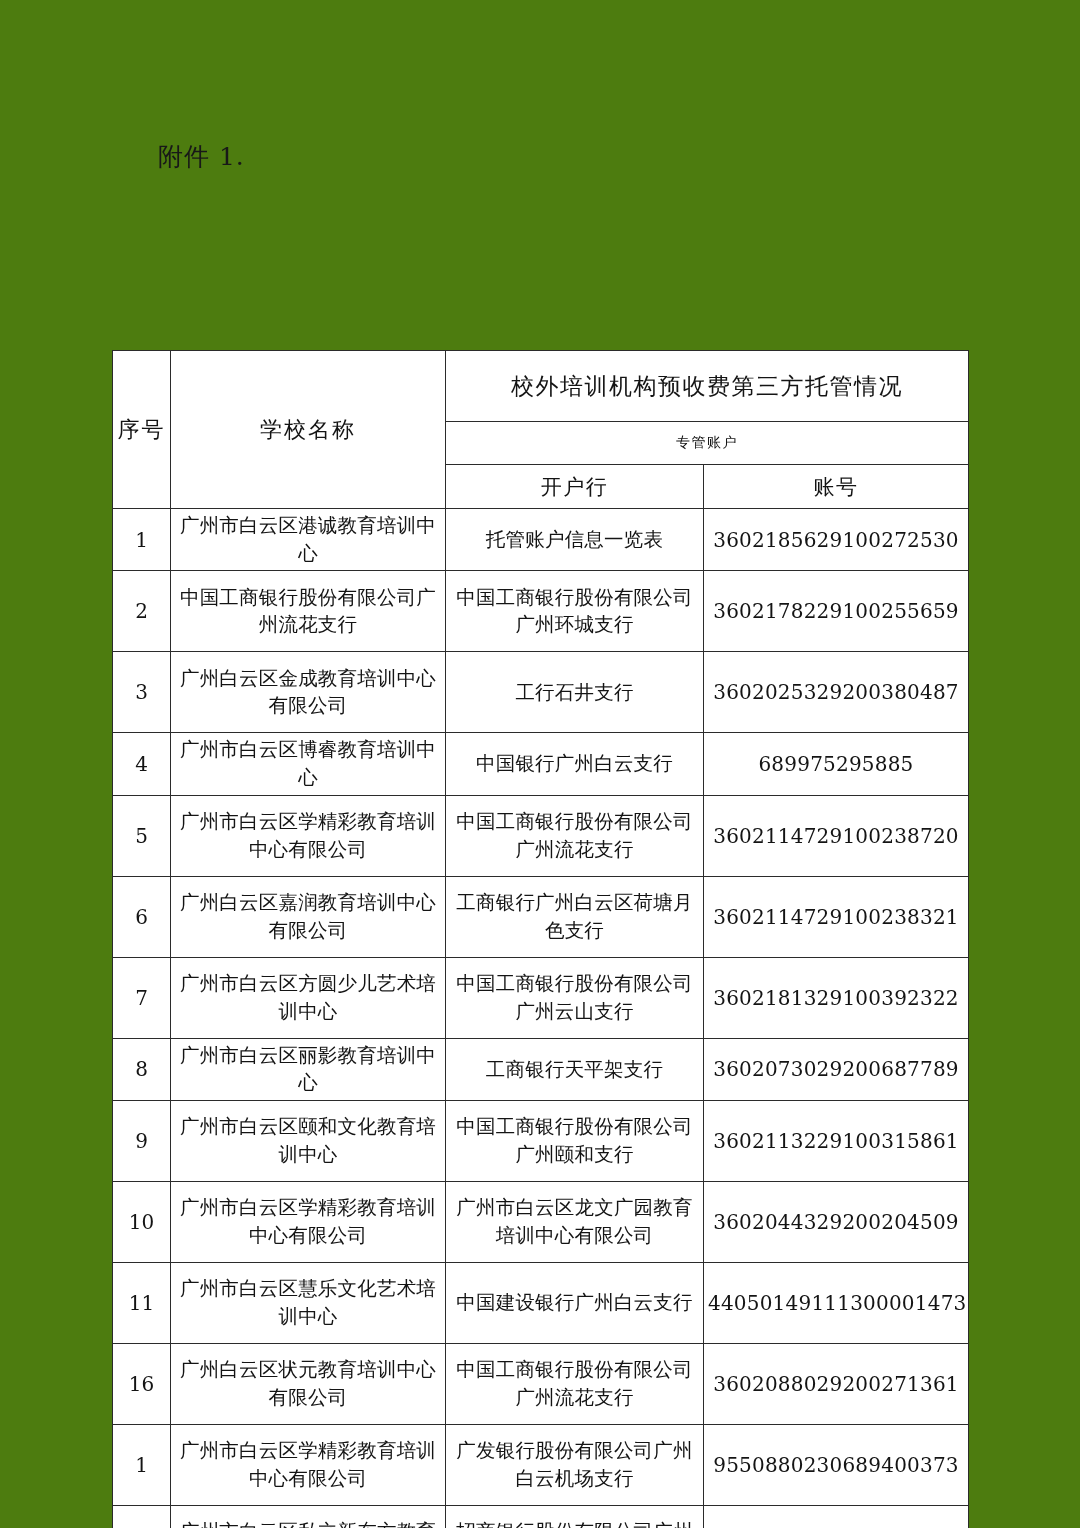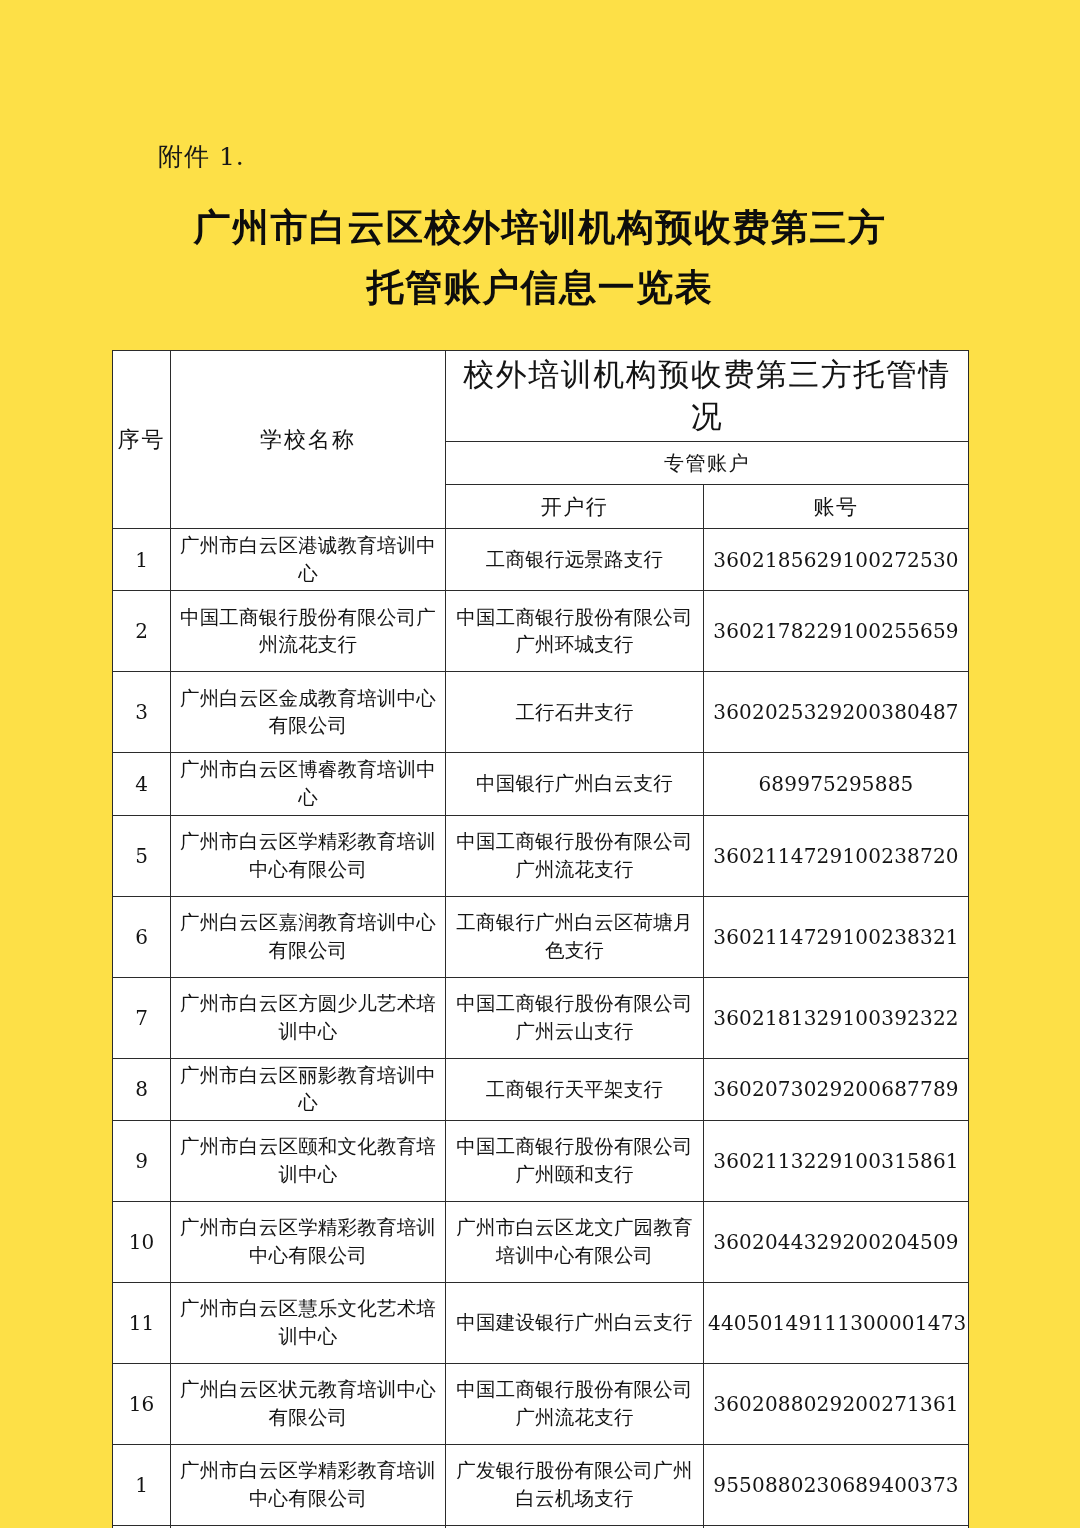--- a/index.html
+++ b/index.html
@@ -13,21 +13,21 @@
     font-family: "DejaVu Serif", "Liberation Serif", serif;
     color: #1a1a1a;
     position: relative;
     overflow: hidden;
   }
 
   .page {
     position: relative;
     width: 1080px;
     height: 1528px;
-    background: #fde047;
+    background: #4d7c0f;
   }
 
   
   .attachment-label {
     position: absolute;
     left: 158px;
     top: 140px;
     font-size: 25px;
     font-family: "DejaVu Serif", "Liberation Serif", serif;
     letter-spacing: 1px;
@@ -84,27 +84,27 @@
   col.c-bank  { width: 258px; }
   col.c-acct  { width: 265px; }
 
   
   .th-seq, .th-name {
     font-size: 22px;
     font-weight: bold;
     letter-spacing: 2px;
   }
   .th-group {
-    font-size: 31px;
+    font-size: 23px;
     font-weight: bold;
     letter-spacing: 1.5px;
     height: 64px;
   }
   .th-sub {
-    font-size: 20px;
+    font-size: 14px;
     font-weight: bold;
     letter-spacing: 1.5px;
     height: 36px;
   }
   .th-col {
     font-size: 21px;
     font-weight: bold;
     letter-spacing: 1.5px;
     height: 37px;
   }
@@ -131,24 +131,20 @@
   tr.r-1line td { height: 45px; }
   tr.r-2line td { height: 74px; }
 </style>
 </head>
 <body>
 
 <div class="page">
 
   <div class="attachment-label">附件 1.</div>
 
-  <div class="doc-title">
-    <span class="line1">广州市白云区校外培训机构预收费第三方</span>
-    <span class="line2">托管账户信息一览表</span>
-  </div>
 
   <div class="table-wrap">
     <table class="info-table">
       <colgroup>
         <col class="c-seq">
         <col class="c-name">
         <col class="c-bank">
         <col class="c-acct">
       </colgroup>
       <thead>
@@ -162,21 +158,21 @@
         </tr>
         <tr>
           <th class="th-col">开户行</th>
           <th class="th-col">账号</th>
         </tr>
       </thead>
       <tbody id="table-body">
           <tr class="r-1line">
             <td class="seq">1</td>
             <td class="name">广州市白云区港诚教育培训中心</td>
-            <td class="bank">工商银行远景路支行</td>
+            <td class="bank">托管账户信息一览表</td>
             <td class="acct">3602185629100272530</td>
           </tr>
           <tr class="r-2line">
             <td class="seq">2</td>
             <td class="name">中国工商银行股份有限公司广州流花支行</td>
             <td class="bank">中国工商银行股份有限公司广州环城支行</td>
             <td class="acct">3602178229100255659</td>
           </tr>
           <tr class="r-2line">
             <td class="seq">3</td>

